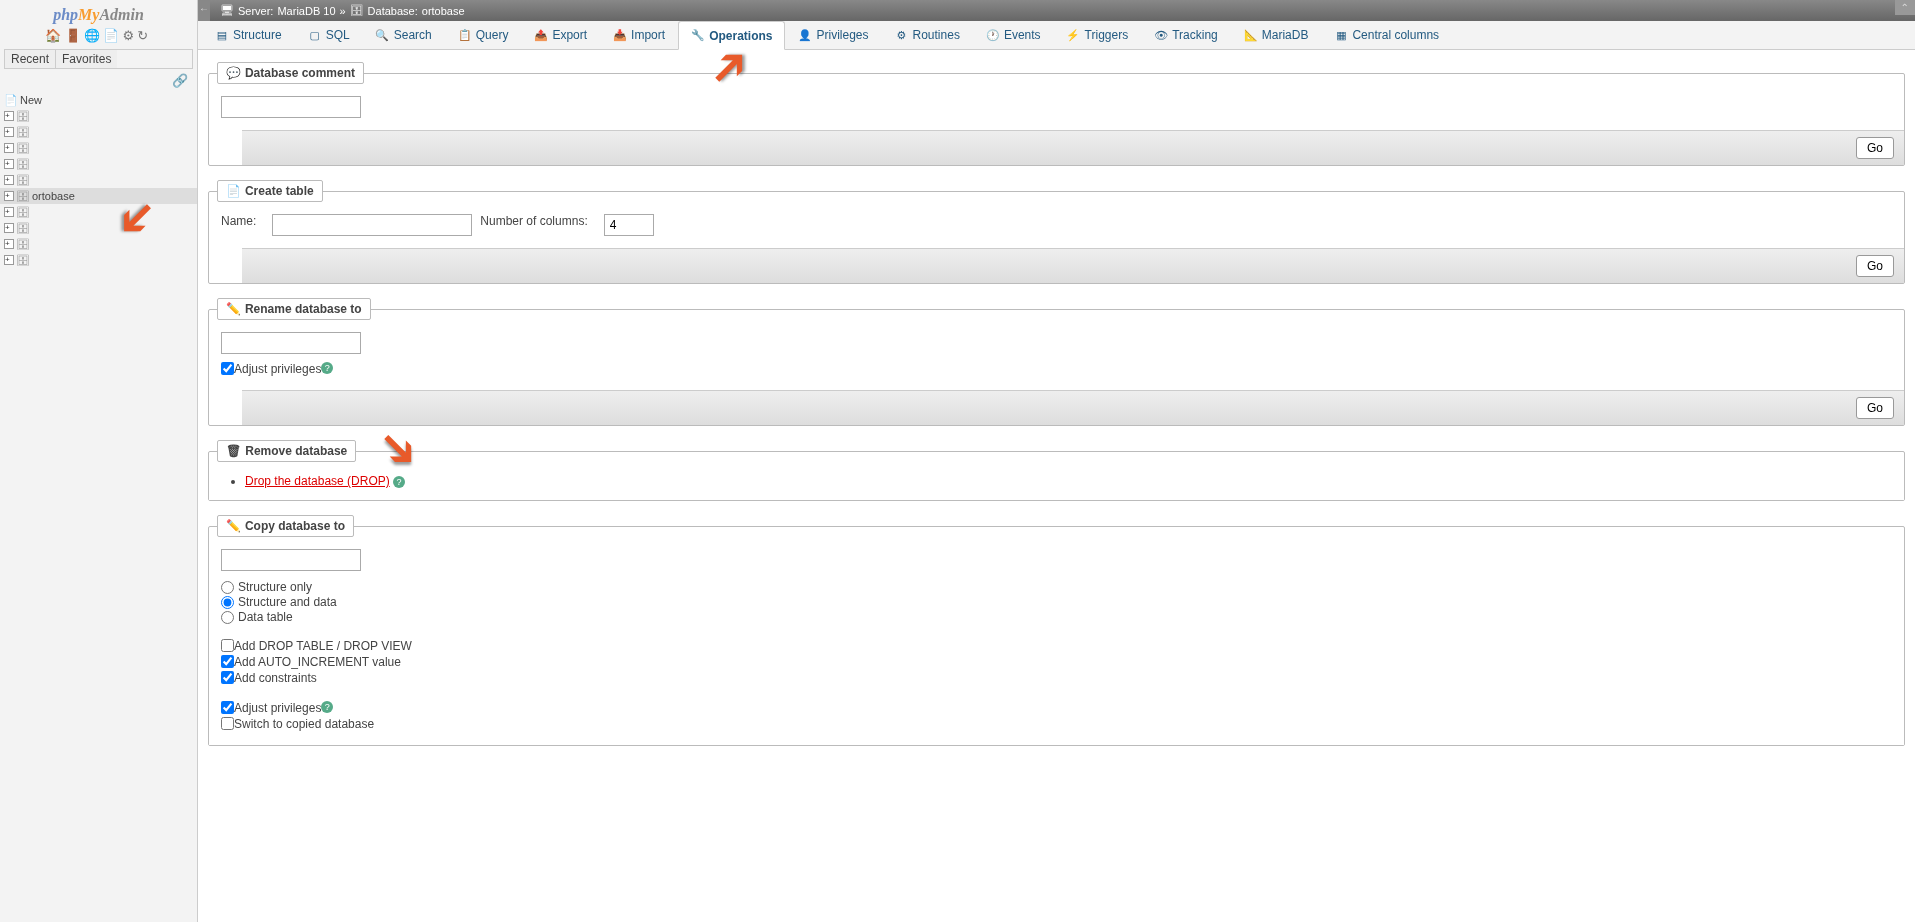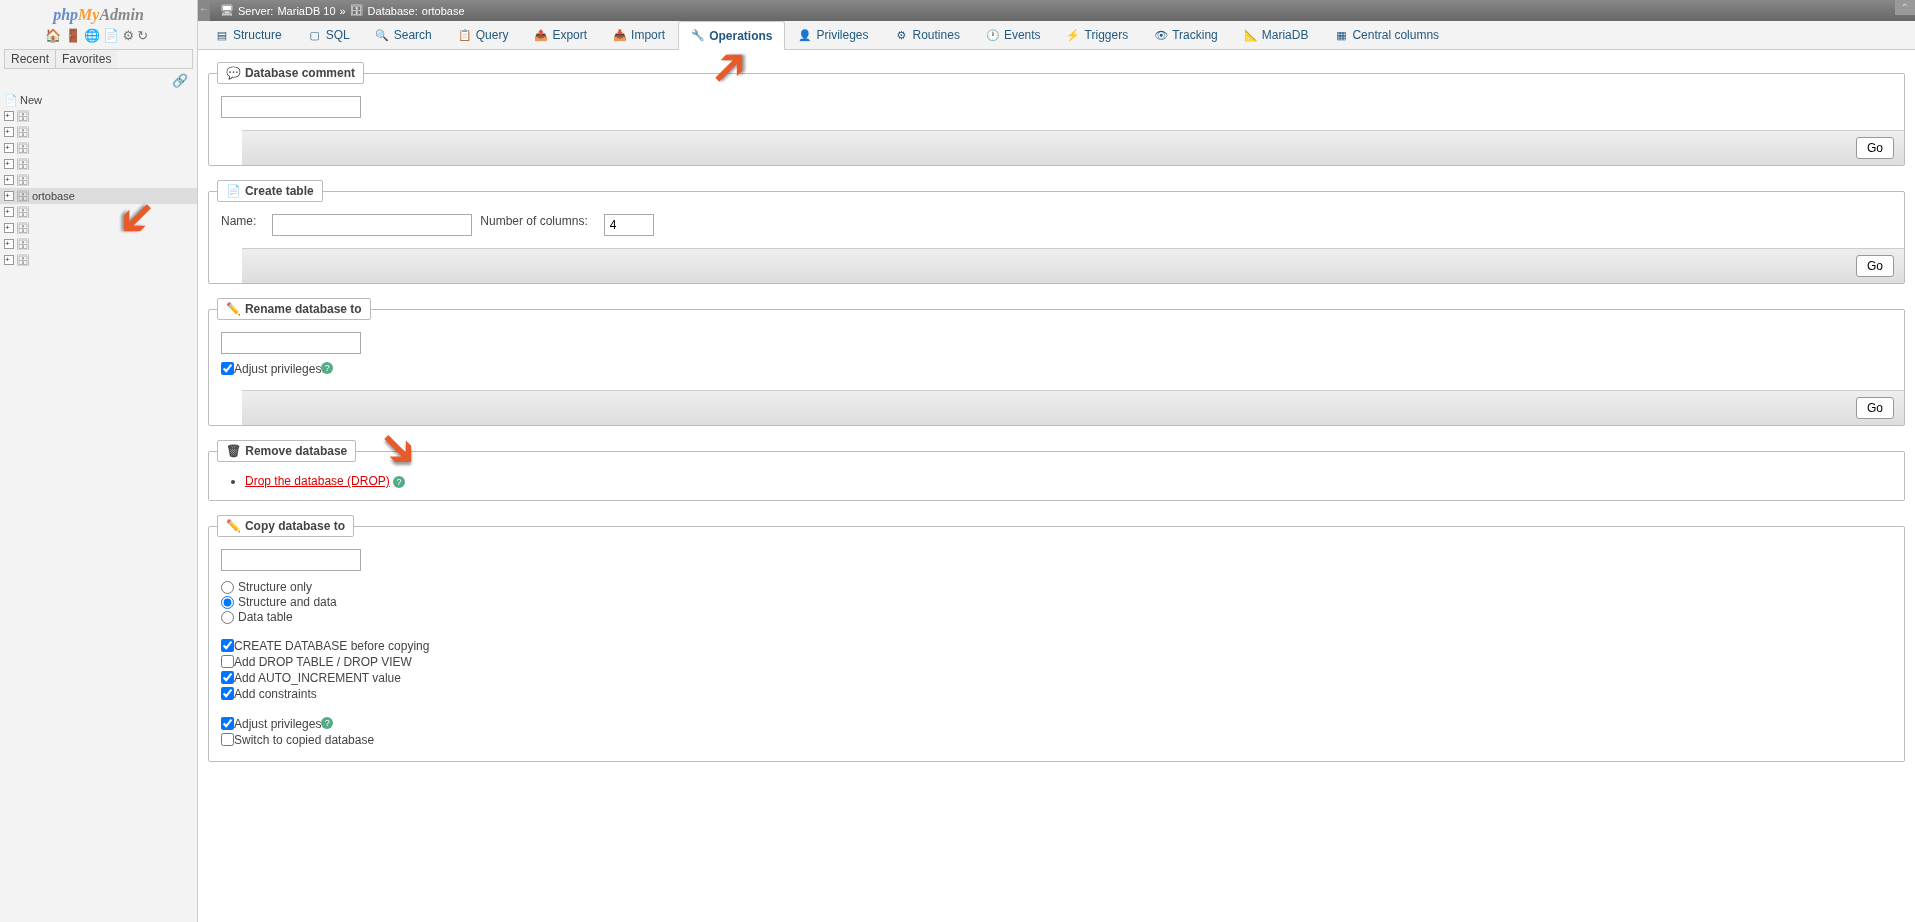--- a/index.html
+++ b/index.html
@@ -268,24 +268,20 @@
           <div class="radio-row">
               <input type="radio" name="copy" checked="" style="">
               <span>Structure and data</span>
             </div>
           <div class="radio-row">
               <input type="radio" name="copy" style="">
               <span>Data table</span>
             </div>
           <div style="height:12px"></div>
           <div class="checkbox-row">
-              <input type="checkbox" checked="" style="">
-              <span>CREATE DATABASE before copying</span>
-            </div>
-          <div class="checkbox-row">
               <input type="checkbox" style="">
               <span>Add DROP TABLE / DROP VIEW</span>
             </div>
           <div class="checkbox-row">
               <input type="checkbox" checked="" style="">
               <span>Add AUTO_INCREMENT value</span>
             </div>
           <div class="checkbox-row">
               <input type="checkbox" checked="" style="">
               <span>Add constraints</span>

